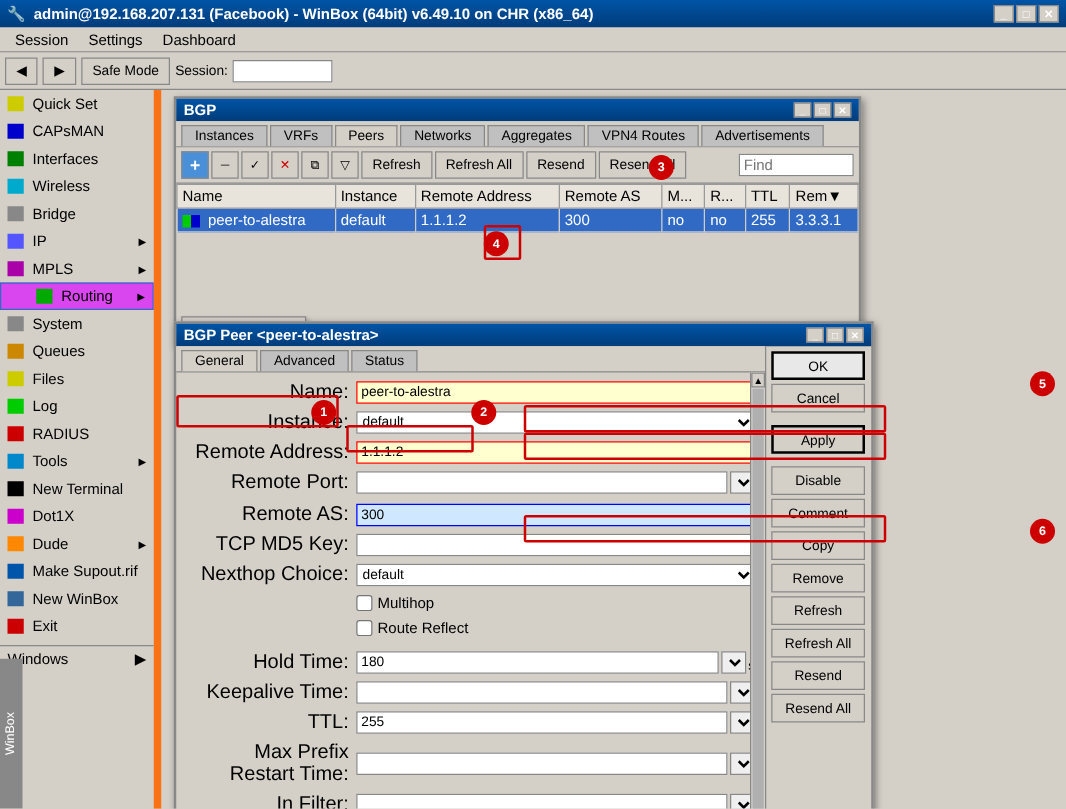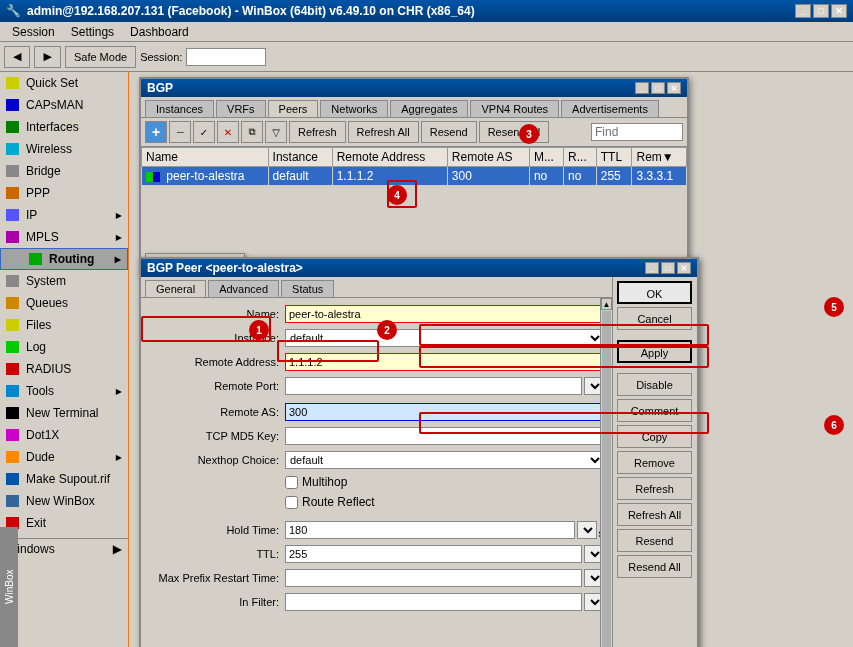--- a/index.html
+++ b/index.html
@@ -17,21 +17,21 @@
     
     .toolbar { background: #d4d0c8; height: 30px; display: flex; align-items: center; padding: 2px 4px; gap: 4px; border-bottom: 1px solid #888; }
     .toolbar-btn { background: #d4d0c8; border: 1px solid #888; padding: 2px 8px; cursor: pointer; height: 22px; display: flex; align-items: center; font-size: 11px; }
     .session-label { font-size: 11px; }
     .session-input { width: 80px; height: 18px; border: 1px solid #888; background: white; }
 
     
     .main-layout { display: flex; height: calc(647px - 72px); }
 
     
-    .sidebar { width: 129px; background: #d4d0c8; border-right: 1px solid #f97316; overflow-y: auto; flex-shrink: 0; }
+    .sidebar { width: 129px; background: #d4d0c8; border-right: 6px solid #f97316; overflow-y: auto; flex-shrink: 0; }
     .sidebar-item { display: flex; align-items: center; padding: 2px 6px; cursor: pointer; height: 22px; white-space: nowrap; }
     .sidebar-item .icon { width: 16px; height: 14px; margin-right: 4px; flex-shrink: 0; display: inline-flex; align-items: center; justify-content: center; }
     .sidebar-item .arrow { margin-left: auto; font-size: 8px; }
 
     
     .submenu { background: #d4d0c8; border: 1px solid #888; position: absolute; left: 145px; z-index: 100; width: 100px; box-shadow: 2px 2px 4px rgba(0,0,0,0.3); }
     .submenu-item { padding: 3px 8px; cursor: pointer; height: 20px; display: flex; align-items: center; }
     .submenu-item.selected { background: #316ac5; color: white; }
 
     
@@ -57,21 +57,21 @@
 
     
     .data-table { width: 100%; border-collapse: collapse; font-size: 11px; }
     .data-table th { background: #e8e4dc; border: 1px solid #999; padding: 2px 4px; text-align: left; font-weight: normal; cursor: pointer; }
     .data-table td { border: 1px solid #ccc; padding: 2px 4px; background: white; }
     .data-table tr.selected td { background: #316ac5; color: white; }
 
     
     .peer-dialog { position: absolute; background: #d4d0c8; border: 2px solid #888; box-shadow: 2px 2px 6px rgba(0,0,0,0.5); z-index: 200; }
     .form-row { display: flex; align-items: center; padding: 3px 8px; }
-    .form-label { text-align: right; width: 130px; margin-right: 6px; font-size: 11px; flex-shrink: 0; }
+    .form-label { text-align: right; width: 130px; margin-right: 6px; font-size: 16px; flex-shrink: 0; }
     .form-input { flex: 1; height: 18px; border: 1px solid #888; background: white; padding: 0 3px; font-size: 11px; }
     .form-input.highlighted { background: #ffffd0; border-color: #ff0000; }
     .form-input.highlighted2 { background: #d0e8ff; border-color: #0000ff; }
     .form-select { flex: 1; height: 18px; border: 1px solid #888; background: white; font-size: 11px; }
     .form-checkbox { margin-right: 4px; }
     .right-buttons { display: flex; flex-direction: column; gap: 3px; padding: 4px; }
     .right-btn { width: 75px; height: 23px; background: #d4d0c8; border: 1px solid #888; cursor: pointer; font-size: 11px; text-align: center; line-height: 23px; }
     .right-btn.ok { background: #e8e8e8; border: 2px solid #000; }
 
     
@@ -148,39 +148,33 @@
       <span>Wireless</span>
     </div>
     <div class="sidebar-item">
       <span class="icon">
           <span class="ico-square ico-gray"></span>
         </span>
       <span>Bridge</span>
     </div>
     <div class="sidebar-item">
       <span class="icon">
-          <span class="ico-square ico-orange"></span>
-        </span>
-      <span>PPP</span>
-    </div>
-    <div class="sidebar-item">
-      <span class="icon">
           <span class="ico-square" style="background:#5555ff;"></span>
         </span>
       <span>IP</span>
       <span class="arrow">▶</span>
     </div>
     <div class="sidebar-item">
       <span class="icon">
           <span class="ico-square" style="background:#aa00aa;"></span>
         </span>
       <span>MPLS</span>
       <span class="arrow">▶</span>
     </div>
-    <div class="sidebar-item" style="background:#a3a3a3; border:1px solid #316ac5; font-weight:bold;padding-left:28px;">
+    <div class="sidebar-item" style="background:#d946ef; border:1px solid #316ac5; font-weight:normal;padding-left:28px;">
       <span class="icon">
           <span class="ico-square" style="background:#00aa00;"></span>
         </span>
       <span>Routing</span>
       <span class="arrow">▶</span>
     </div>
     <div class="sidebar-item">
       <span class="icon">
           <span class="ico-square" style="background:#888888;"></span>
         </span>
@@ -421,20 +415,27 @@
             </div>
             <div class="form-row" style="margin-top:6px;">
               <span class="form-label">Hold Time:</span>
               <div style="display:flex; flex:1; gap:2px; align-items:flex-end;">
                 <input class="form-input" type="text" value="180" style="flex: 1 1 0%;">
                 <select style="width:20px; border:1px solid #888;"></select>
                 <span style="font-size:11px;">s</span>
               </div>
             </div>
             <div class="form-row">
+              <span class="form-label">Keepalive Time:</span>
+              <div style="display:flex; flex:1; gap:2px;">
+                <input class="form-input" type="text" value="" style="">
+                <select style="width:20px; border:1px solid #888;"></select>
+              </div>
+            </div>
+            <div class="form-row">
               <span class="form-label">TTL:</span>
               <div style="display:flex; flex:1; gap:2px;">
                 <input class="form-input" type="text" value="255" style="flex: 1 1 0%;">
                 <select style="width:20px; border:1px solid #888;"></select>
               </div>
             </div>
             <div class="form-row">
               <span class="form-label">Max Prefix Restart Time:</span>
               <div style="display:flex; flex:1; gap:2px;">
                 <input class="form-input" type="text" value="" style="">

